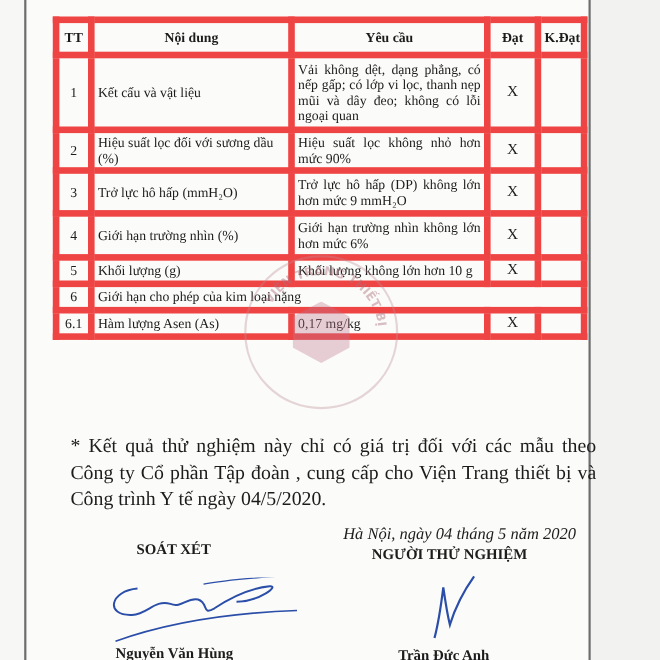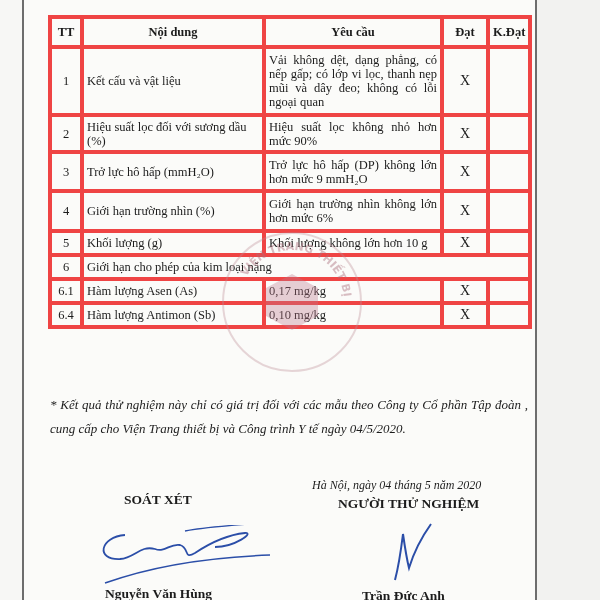--- a/index.html
+++ b/index.html
@@ -1,29 +1,29 @@
 <!DOCTYPE html>
 <html><head>
 <meta charset="utf-8">
 <style>
   html,body{margin:0;padding:0;}
   body{width:600px;height:600px;overflow:hidden;background:#f7f7f5;position:relative;font-family:"Liberation Serif","DejaVu Serif",serif;color:#1c1c1c;}
   .page{position:absolute;left:22px;top:-2px;width:511px;height:610px;background:#fbfbf9;border-left:2px solid #6d6d6d;border-right:2px solid #6d6d6d;}
   .right-shade{position:absolute;left:537px;top:0;width:63px;height:600px;background:#f2f2f0;}
   table.results{position:absolute;left:48px;top:15px;width:480px;border-collapse:collapse;font-size:12.5px;table-layout:fixed;}
-  table.results td, table.results th{border:4px solid #ef4444;padding:0 3px;line-height:14px;vertical-align:middle;}
+  table.results td, table.results th{border:6px solid #ef4444;padding:0 3px;line-height:14px;vertical-align:middle;}
   table.results th{font-weight:bold;height:26px;text-align:center;}
   td.tt{text-align:center;}
   td.x{text-align:center;font-size:14px;}
   td.req{text-align:justify;}
   .stamp{position:absolute;left:222px;top:232px;width:136px;height:136px;border-radius:50%;border:2px solid rgba(190,140,150,0.35);pointer-events:none;}
   .stamp-inner{position:absolute;left:42px;top:40px;width:52px;height:56px;background:rgba(190,120,140,0.35);clip-path:polygon(50% 0,100% 25%,100% 75%,50% 100%,0 75%,0 25%);}
   .stamp-text{position:absolute;left:0;top:0;width:136px;height:136px;}
-  .note{position:absolute;left:50px;top:393px;width:478px;font-size:13px;font-style:italic;line-height:24px;text-align:justify;}
-  .date{position:absolute;left:312px;top:478px;font-size:12px;font-style:italic;}
+  .note{position:absolute;left:64px;top:393px;width:478px;font-size:18px;line-height:24px;text-align:justify;}
+  .date{position:absolute;left:312px;top:478px;font-size:15px;font-style:italic;}
   .sig-title{position:absolute;font-weight:bold;font-size:13.5px;}
   .sig-name{position:absolute;font-weight:bold;font-size:13.5px;}
   svg.sig{position:absolute;}
 </style>
 </head>
 <body>
 
 <div class="right-shade"></div>
 <div class="page"></div>
 
@@ -82,27 +82,20 @@
     <td class="tt">6</td>
     <td colspan="4">Giới hạn cho phép của kim loại nặng</td>
   </tr>
   <tr style="height:24px">
     <td class="tt">6.1</td>
     <td>Hàm lượng Asen (As)</td>
     <td>0,17 mg/kg</td>
     <td class="x">X</td>
     <td></td>
   </tr>
-  <tr style="height:24px">
-    <td class="tt">6.4</td>
-    <td>Hàm lượng Antimon (Sb)</td>
-    <td>0,10 mg/kg</td>
-    <td class="x">X</td>
-    <td></td>
-  </tr>
 </tbody>
   </table>
 
 <div class="stamp">
   <div class="stamp-inner"></div>
   <svg class="stamp-text" viewBox="0 0 136 136">
     <defs>
         <path id="ring" d="M68,68 m-52,0 a52,52 0 1,1 104,0 a52,52 0 1,1 -104,0"></path>
       </defs>
     <text font-size="11" fill="rgba(170,110,125,0.45)" font-family="DejaVu Sans, sans-serif" font-weight="bold">

